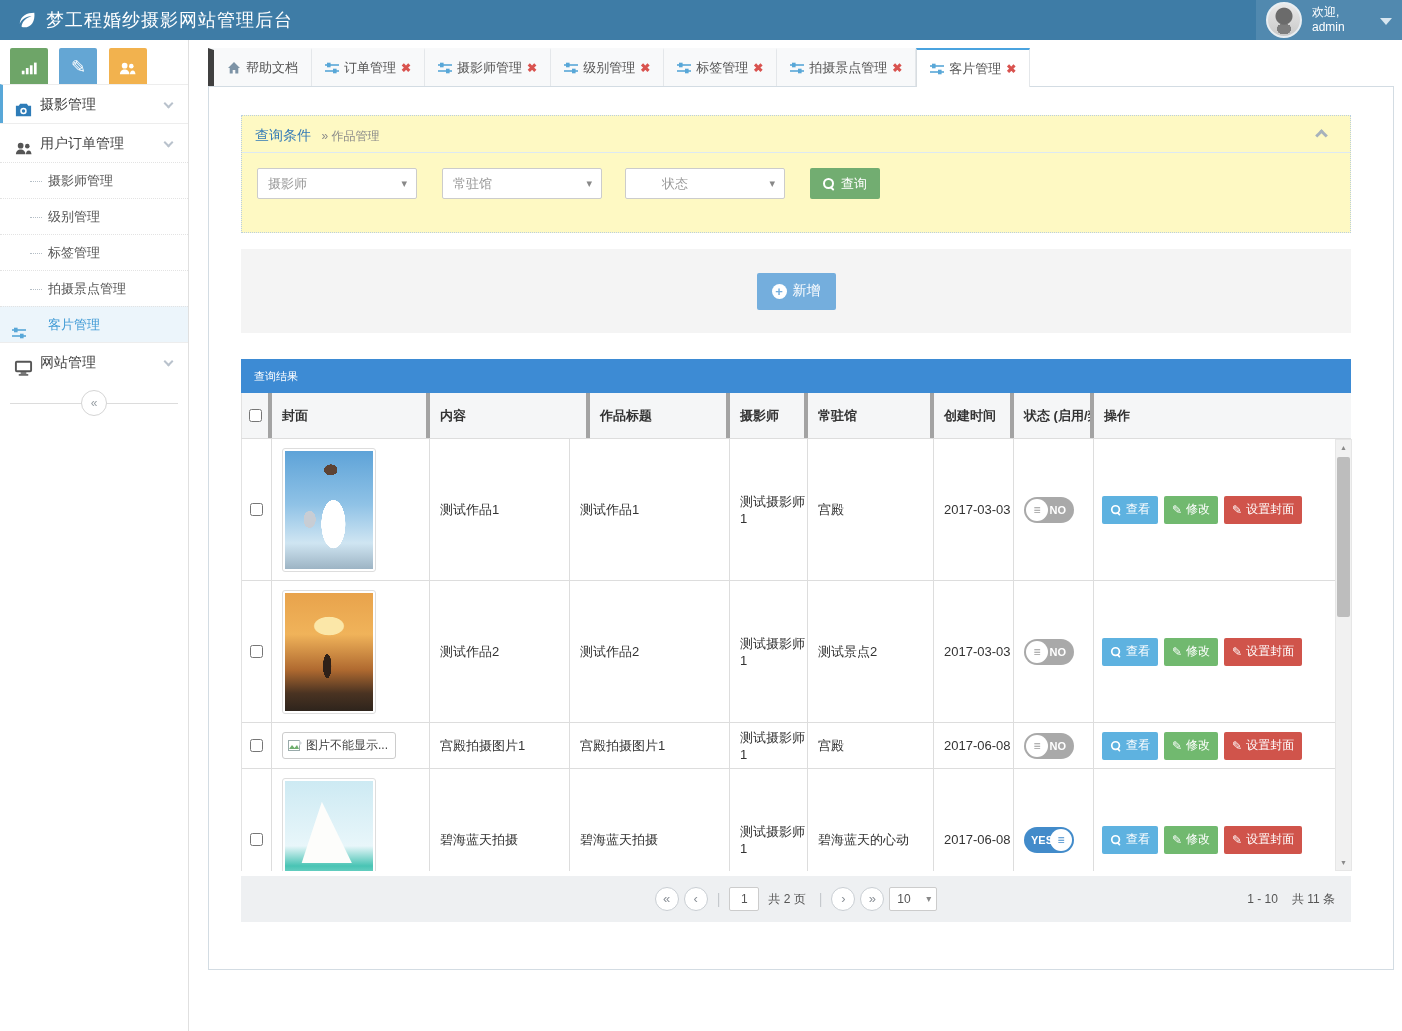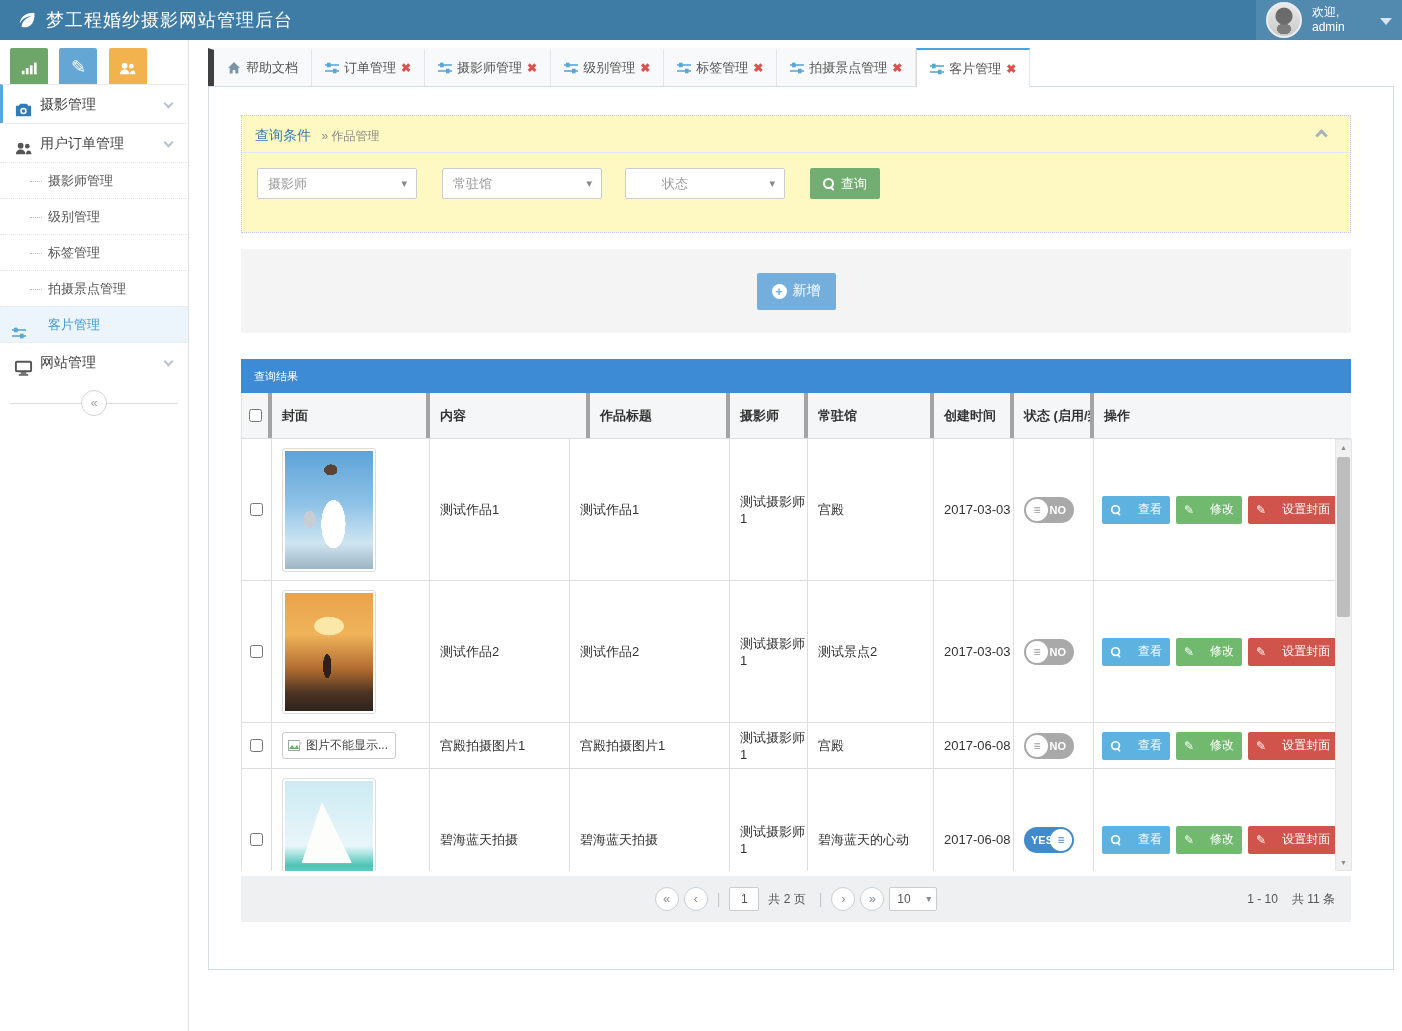--- a/index.html
+++ b/index.html
@@ -117,21 +117,21 @@
   .tgl.off { background:#a9a9a9; }
   .tgl.on  { background:#428bca; }
   .tgl .knob { position:absolute; top:2px; width:22px; height:22px; border-radius:50%; background:#fff; text-align:center; line-height:22px; font-size:12px; }
   .tgl.off .knob { left:2px; color:#9a9a9a; }
   .tgl.on  .knob { right:2px; color:#428bca; }
   .tgl .tgl-label { position:absolute; top:0; line-height:26px; color:#fff; font-size:11px; font-weight:bold; }
   .tgl.off .tgl-label { right:8px; }
   .tgl.on  .tgl-label { left:7px; }
 
   
-  .abtn { height:28px; padding:0 8px; border:none; border-radius:2px; color:#fff; font-size:12px; display:flex; align-items:center; gap:16px; cursor:pointer; white-space:nowrap; font-family:inherit; }
+  .abtn { height:28px; padding:0 8px; border:none; border-radius:2px; color:#fff; font-size:12px; display:flex; align-items:center; gap:4px; cursor:pointer; white-space:nowrap; font-family:inherit; }
   .abtn-view { background:#5eb2e0; }
   .abtn-edit { background:#71b96f; }
   .abtn-cover { background:#d0544b; }
   .abtn .pencil { font-size:12px; line-height:1; }
 
   
   .vscroll { position:absolute; left:1126px; top:352px; width:17px; height:432px; background:#f1f1f1; border:1px solid #e6e6e6; }
   .vscroll .arr { position:absolute; left:0; width:15px; text-align:center; font-size:7px; color:#8a8a8a; }
   .vscroll .arr-up { top:4px; }
   .vscroll .arr-down { bottom:4px; }

